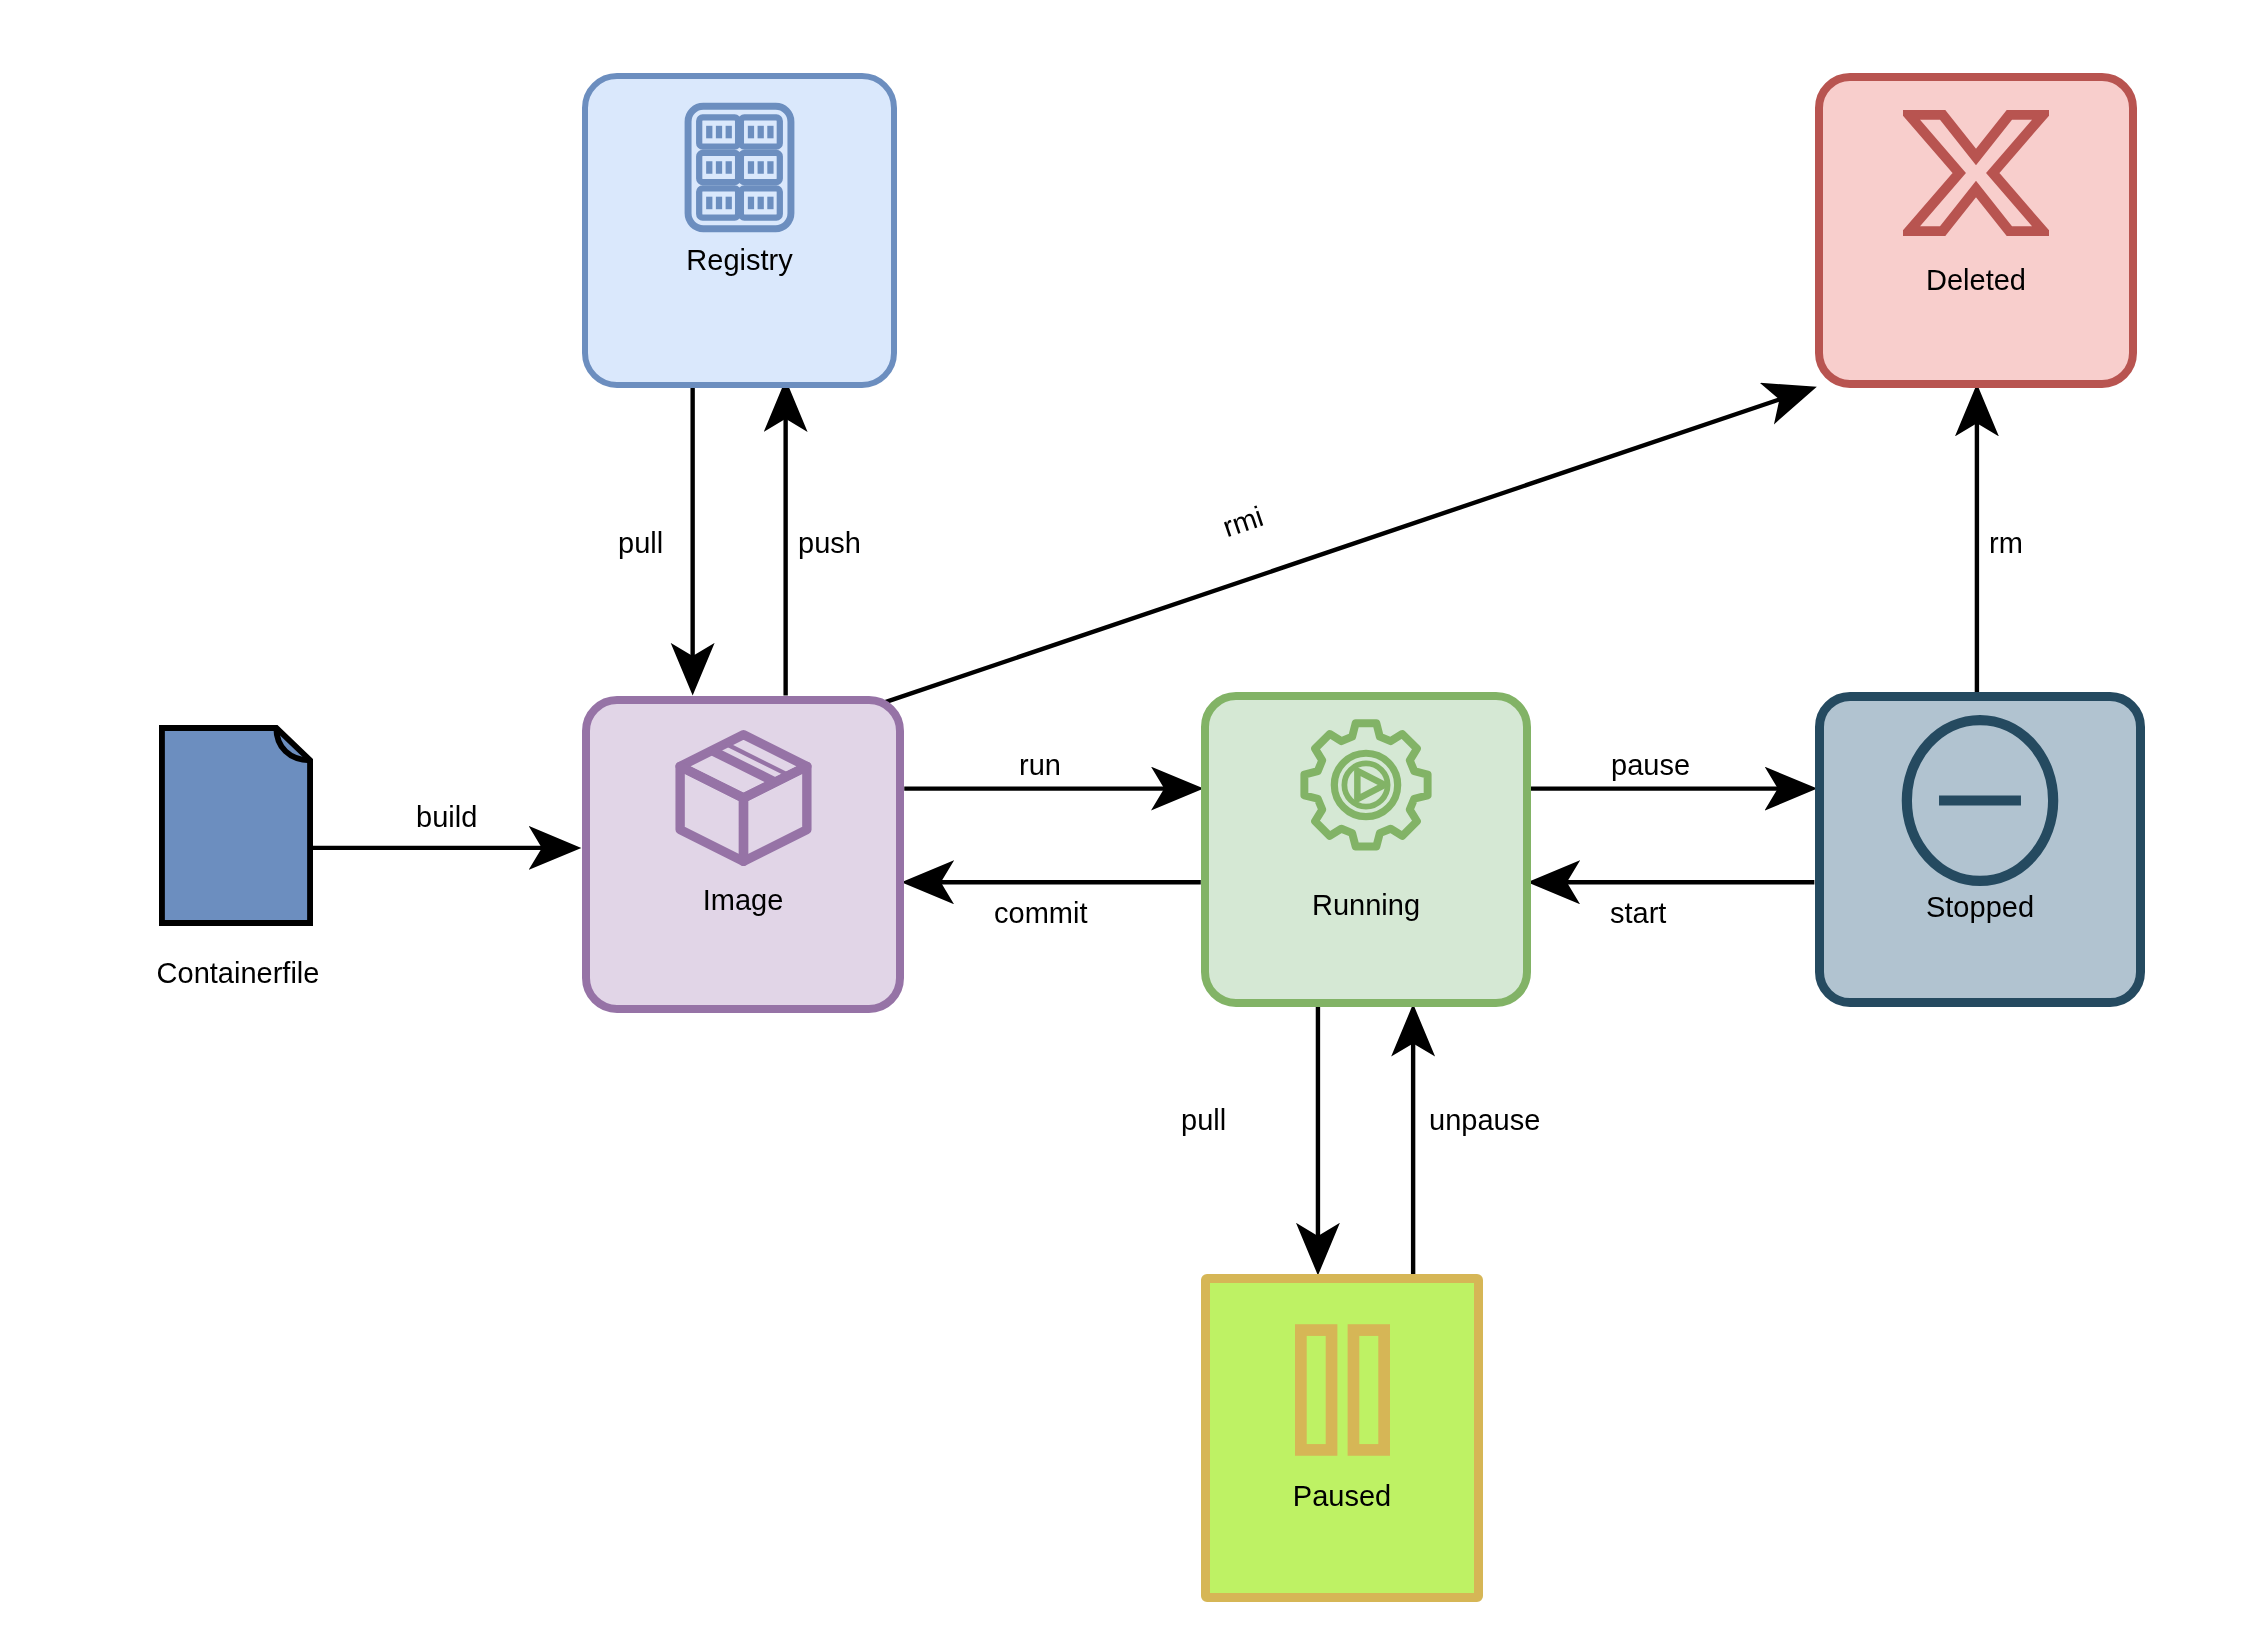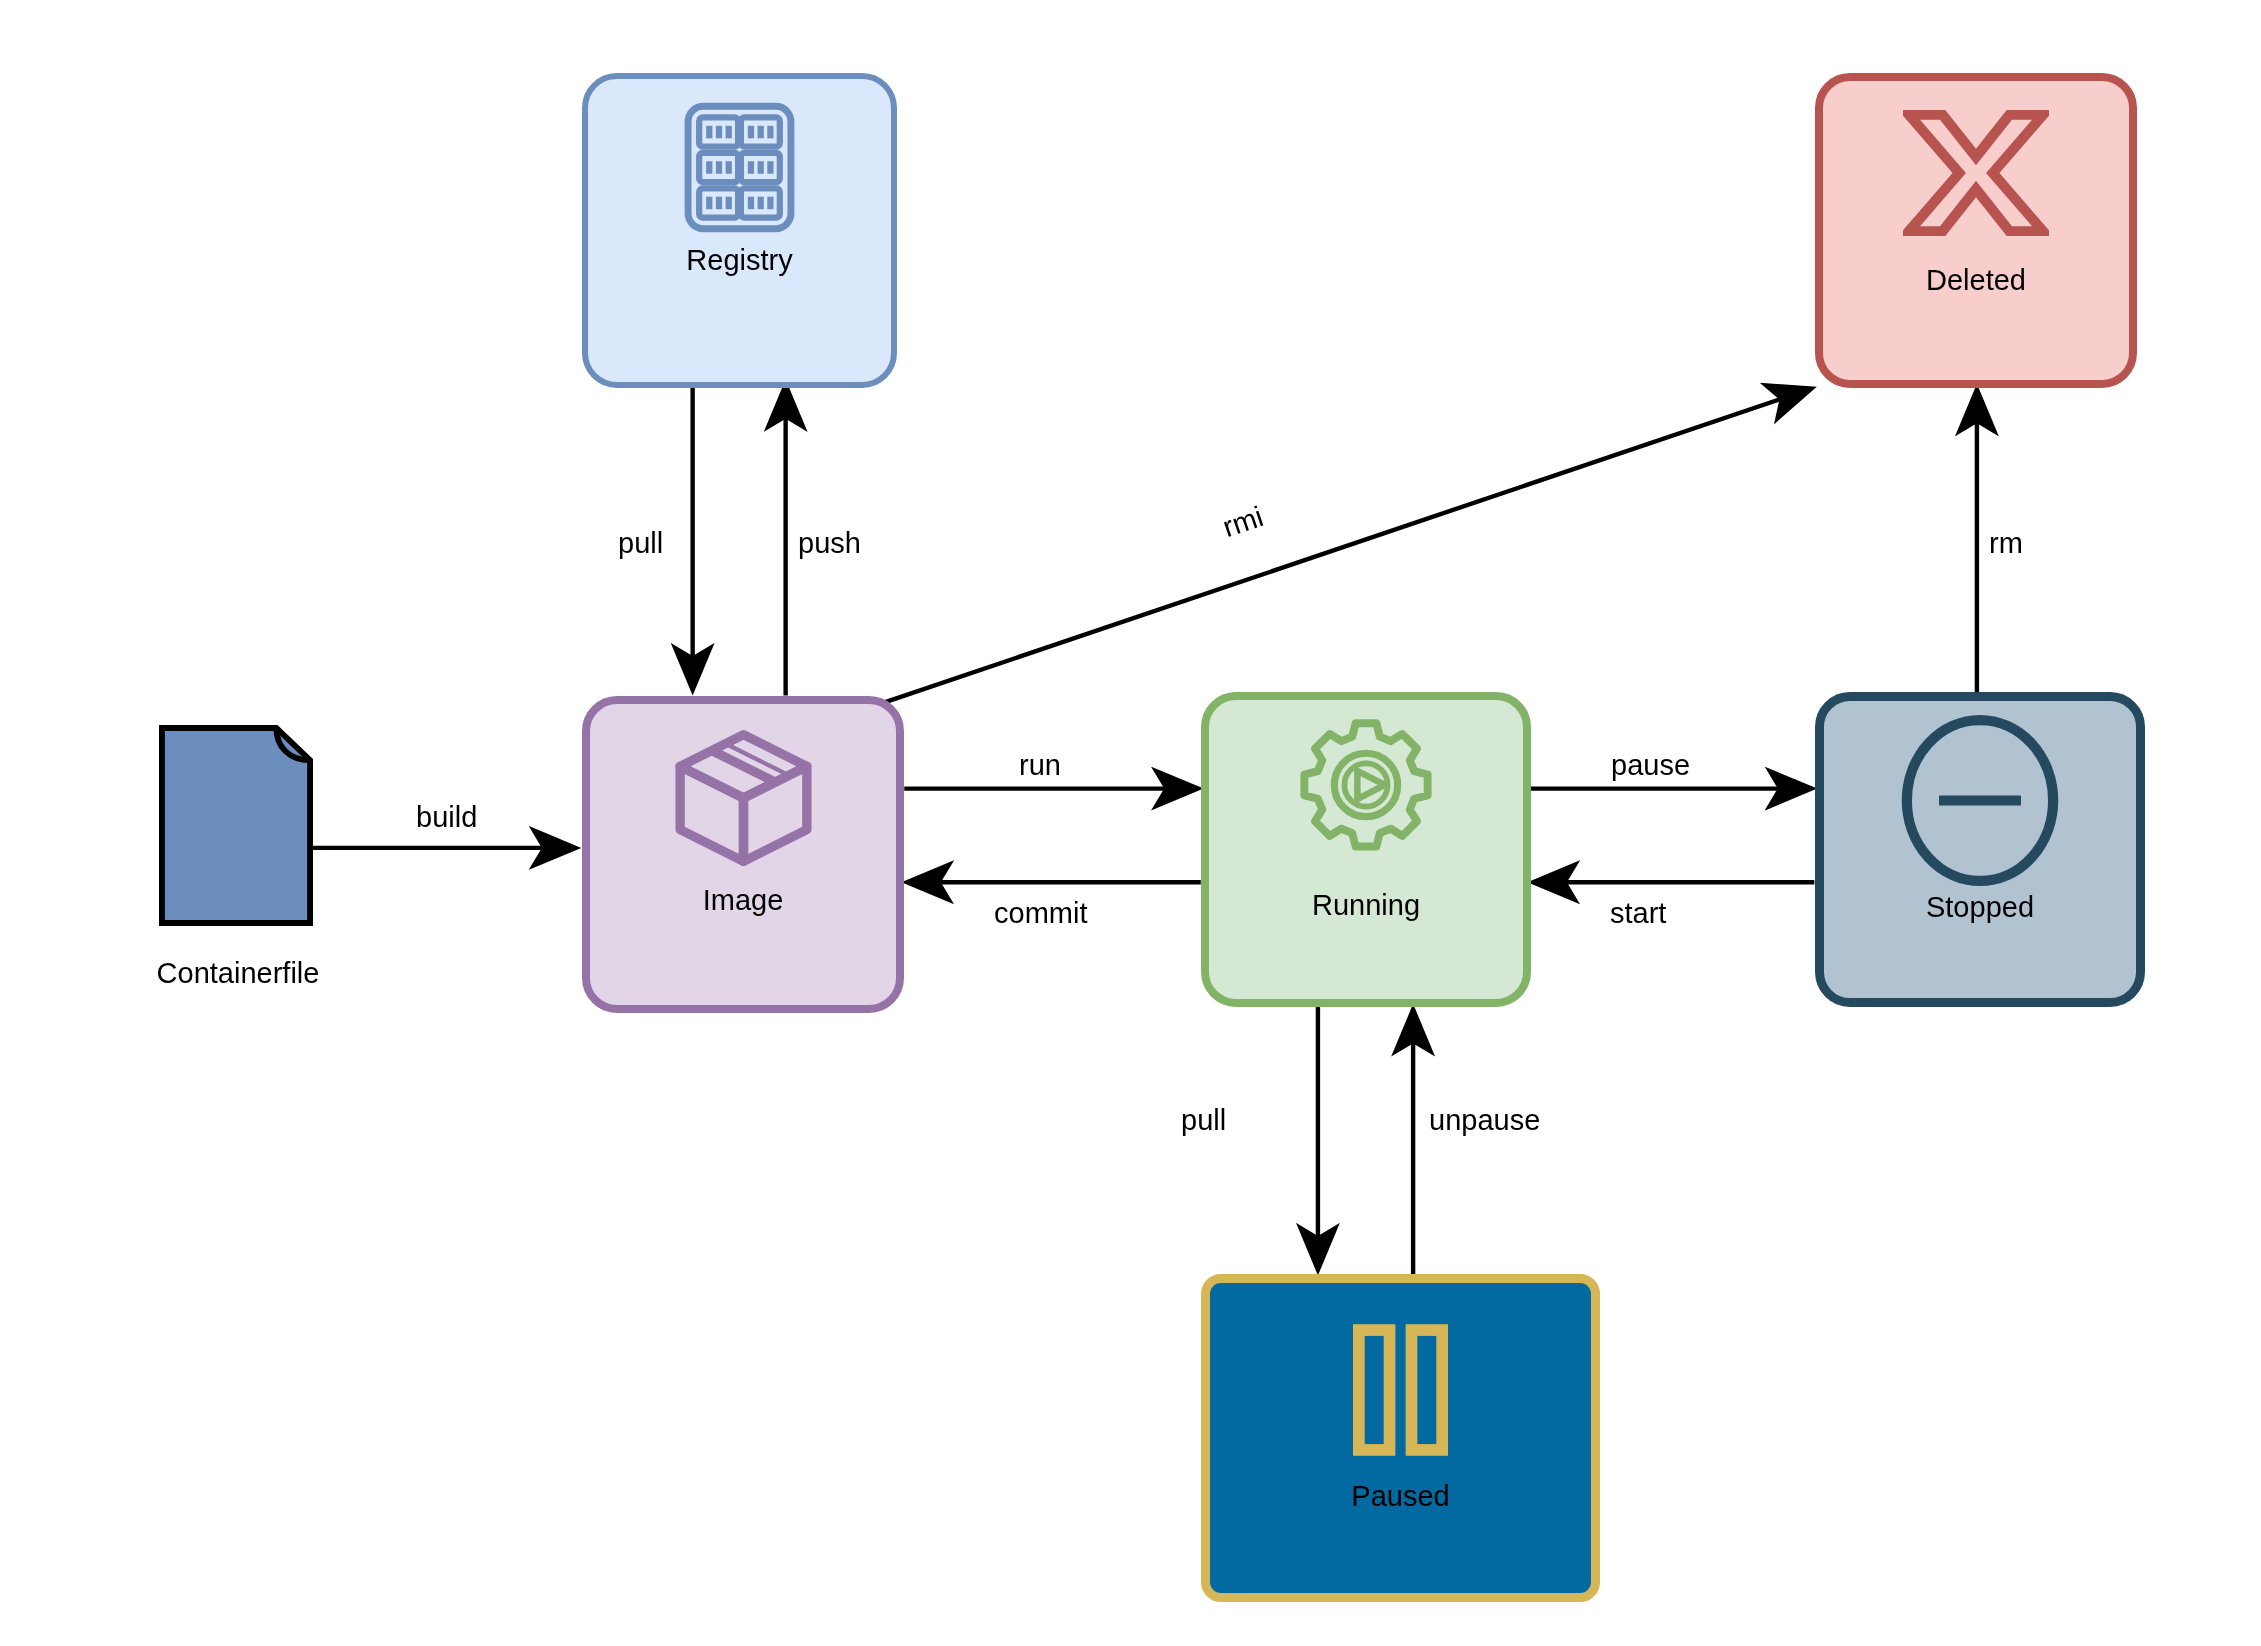--- a/index.html
+++ b/index.html
@@ -200,22 +200,22 @@
 
   <div class="node" style="left:1815px; top:692px; width:330px; height:315px;
               background:#b1c3d0; border-color:#254a60; border-width:9.5px; border-radius:35px;">
     <svg class="node-icon" width="158" height="173" viewBox="0 0 108 118" style="margin-top:13px;" xmlns="http://www.w3.org/2000/svg">
       <ellipse cx="54" cy="59" rx="50" ry="55" fill="none" stroke="#254a60" stroke-width="7"></ellipse>
       <line x1="26" y1="59" x2="82" y2="59" stroke="#254a60" stroke-width="7"></line>
     </svg>
     <div class="node-label" style="margin-top:5.9px;">Stopped</div>
   </div>
 
-  <div class="node" style="left:1201px; top:1274px; width:399px; height:328px;
-              background:#0369a1; border-color:#d6b656; border-width:9.5px; border-radius:20px;">
+  <div class="node" style="left:1201px; top:1274px; width:282px; height:328px;
+              background:#bef264; border-color:#d6b656; border-width:9.5px; border-radius:6px;">
     <svg class="node-icon" width="95" height="132" viewBox="0 0 65 90" style="margin-top:41px;" xmlns="http://www.w3.org/2000/svg">
       <rect x="4" y="4" width="21" height="82" fill="none" stroke="#d6b656" stroke-width="8"></rect>
       <rect x="40" y="4" width="21" height="82" fill="none" stroke="#d6b656" stroke-width="8"></rect>
     </svg>
     <div class="node-label" style="margin-top:26px;">Paused</div>
   </div>
 
   <div class="edge-label" style="left:416px; top:803px;">build</div>
 
   <div class="edge-label" style="left:618px; top:529px;">pull</div>

